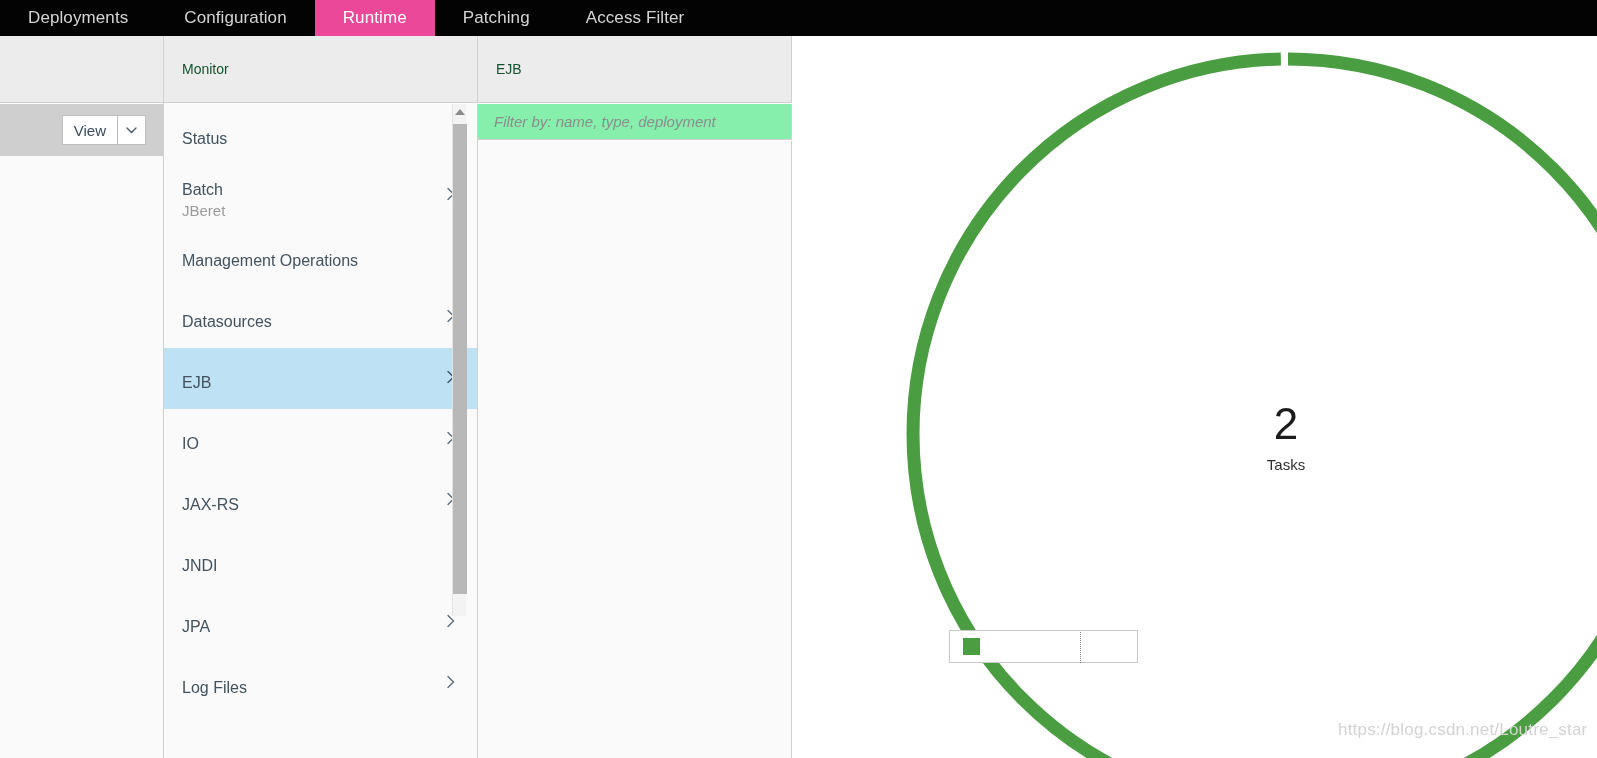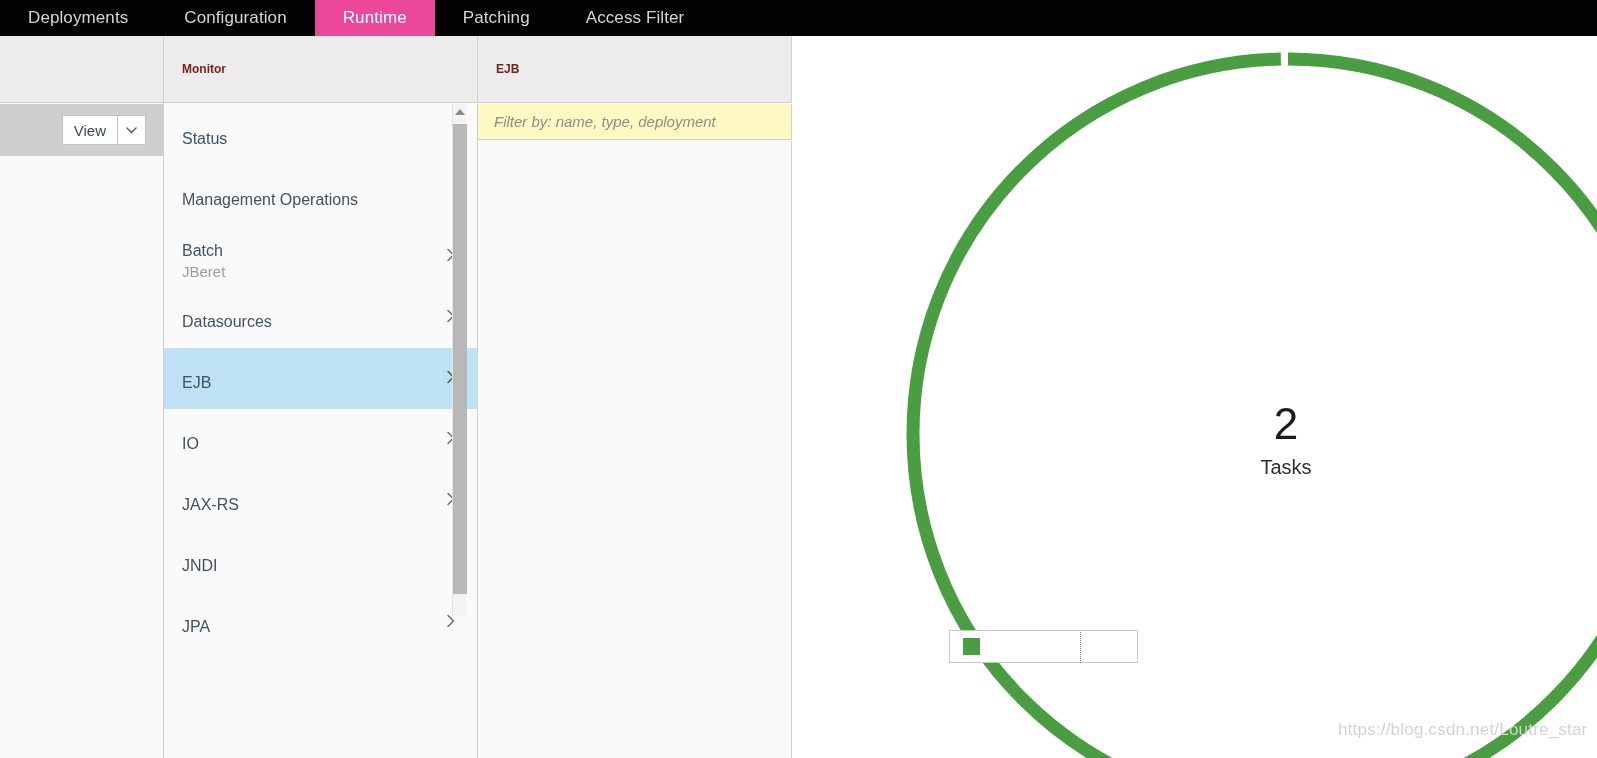--- a/index.html
+++ b/index.html
@@ -73,23 +73,23 @@
   }
   .col-head {
     height: 67px;
     background: #ececec;
     border-bottom: 1px solid #d0d0d0;
     border-right: 1px solid #d0d0d0;
     display: flex; align-items: center;
     padding-left: 18px;
   }
   .col-head-title {
-    font-size: 12px;
-    font-weight: bold;
-    color: #7f1d1d;
+    font-size: 14px;
+    font-weight: normal;
+    color: #14532d;
   }
   #monitor-list {
     position: absolute; top: 68px; left: 0;
     width: 314px; height: 690px;
     border-right: 1px solid #d0d0d0;
     background: #fafafa;
     overflow: hidden;
   }
   .mon-item {
     position: relative;
@@ -142,21 +142,21 @@
 
   
   #col-ejb {
     position: absolute; left: 478px; top: 36px;
     width: 314px; height: 722px;
     background: #fafafa;
   }
   #ejb-filter-wrap {
     position: absolute; top: 68px; left: 0;
     width: 314px; height: 36px;
-    background: #fef9c3;
+    background: #86efac;
     border-bottom: 1px solid #d0d0d0;
     border-right: 1px solid #d0d0d0;
     display: flex; align-items: center;
     padding-left: 14px;
   }
   #ejb-filter {
     border: none; outline: none;
     width: 280px;
     font-family: "Liberation Sans", sans-serif;
     font-size: 15px;
@@ -190,21 +190,21 @@
     text-align: center;
     pointer-events: none;
   }
   #donut-value {
     font-size: 44px;
     color: #1b1b1b;
     line-height: 1;
     font-weight: 400;
   }
   #donut-label {
-    font-size: 20px;
+    font-size: 15px;
     color: #2f2f2f;
     margin-top: 10px;
   }
   #chart-legend {
     position: absolute;
     left: 157px; top: 594px;
     width: 189px; height: 33px;
     background: #ffffff;
     border: 1px solid #c9c9c9;
     display: flex; align-items: center;
@@ -266,38 +266,38 @@
   <div id="monitor-list">
 
     <div class="mon-item">
       <span class="labels">
           <span>Status</span>
         </span>
     </div>
 
     <div class="mon-item">
       <span class="labels">
-          <span>Management Operations</span>
-        </span>
-    </div>
-
-    <div class="mon-item">
-      <span class="labels">
         <span>Batch</span>
         <span class="sub">JBeret</span>
       </span>
       <span class="chev">
         <svg width="8" height="13" viewBox="0 0 8 13" aria-hidden="true">
           <path d="M1 1 L6.5 6.5 L1 12" fill="none" stroke="#5c6b78" stroke-width="1.4" stroke-linecap="round"></path>
         </svg>
       </span>
     </div>
 
     <div class="mon-item">
       <span class="labels">
+          <span>Management Operations</span>
+        </span>
+    </div>
+
+    <div class="mon-item">
+      <span class="labels">
           <span>Datasources</span>
         </span>
       <span class="chev">
         <svg width="8" height="13" viewBox="0 0 8 13" aria-hidden="true">
           <path d="M1 1 L6.5 6.5 L1 12" fill="none" stroke="#5c6b78" stroke-width="1.4" stroke-linecap="round"></path>
         </svg>
       </span>
     </div>
 
     <div class="mon-item selected" style="background: rgb(190, 225, 244);">
@@ -343,20 +343,30 @@
       <span class="labels">
           <span>JPA</span>
         </span>
       <span class="chev">
         <svg width="8" height="13" viewBox="0 0 8 13" aria-hidden="true">
           <path d="M1 1 L6.5 6.5 L1 12" fill="none" stroke="#5c6b78" stroke-width="1.4" stroke-linecap="round"></path>
         </svg>
       </span>
     </div>
 
+    <div class="mon-item">
+      <span class="labels">
+          <span>Log Files</span>
+        </span>
+      <span class="chev">
+        <svg width="8" height="13" viewBox="0 0 8 13" aria-hidden="true">
+          <path d="M1 1 L6.5 6.5 L1 12" fill="none" stroke="#5c6b78" stroke-width="1.4" stroke-linecap="round"></path>
+        </svg>
+      </span>
+    </div>
 
   </div>
 
   <div id="mon-scroll">
     <div id="mon-scroll-up">
         <i></i>
       </div>
     <div id="mon-scroll-thumb"></div>
   </div>
 </div>

